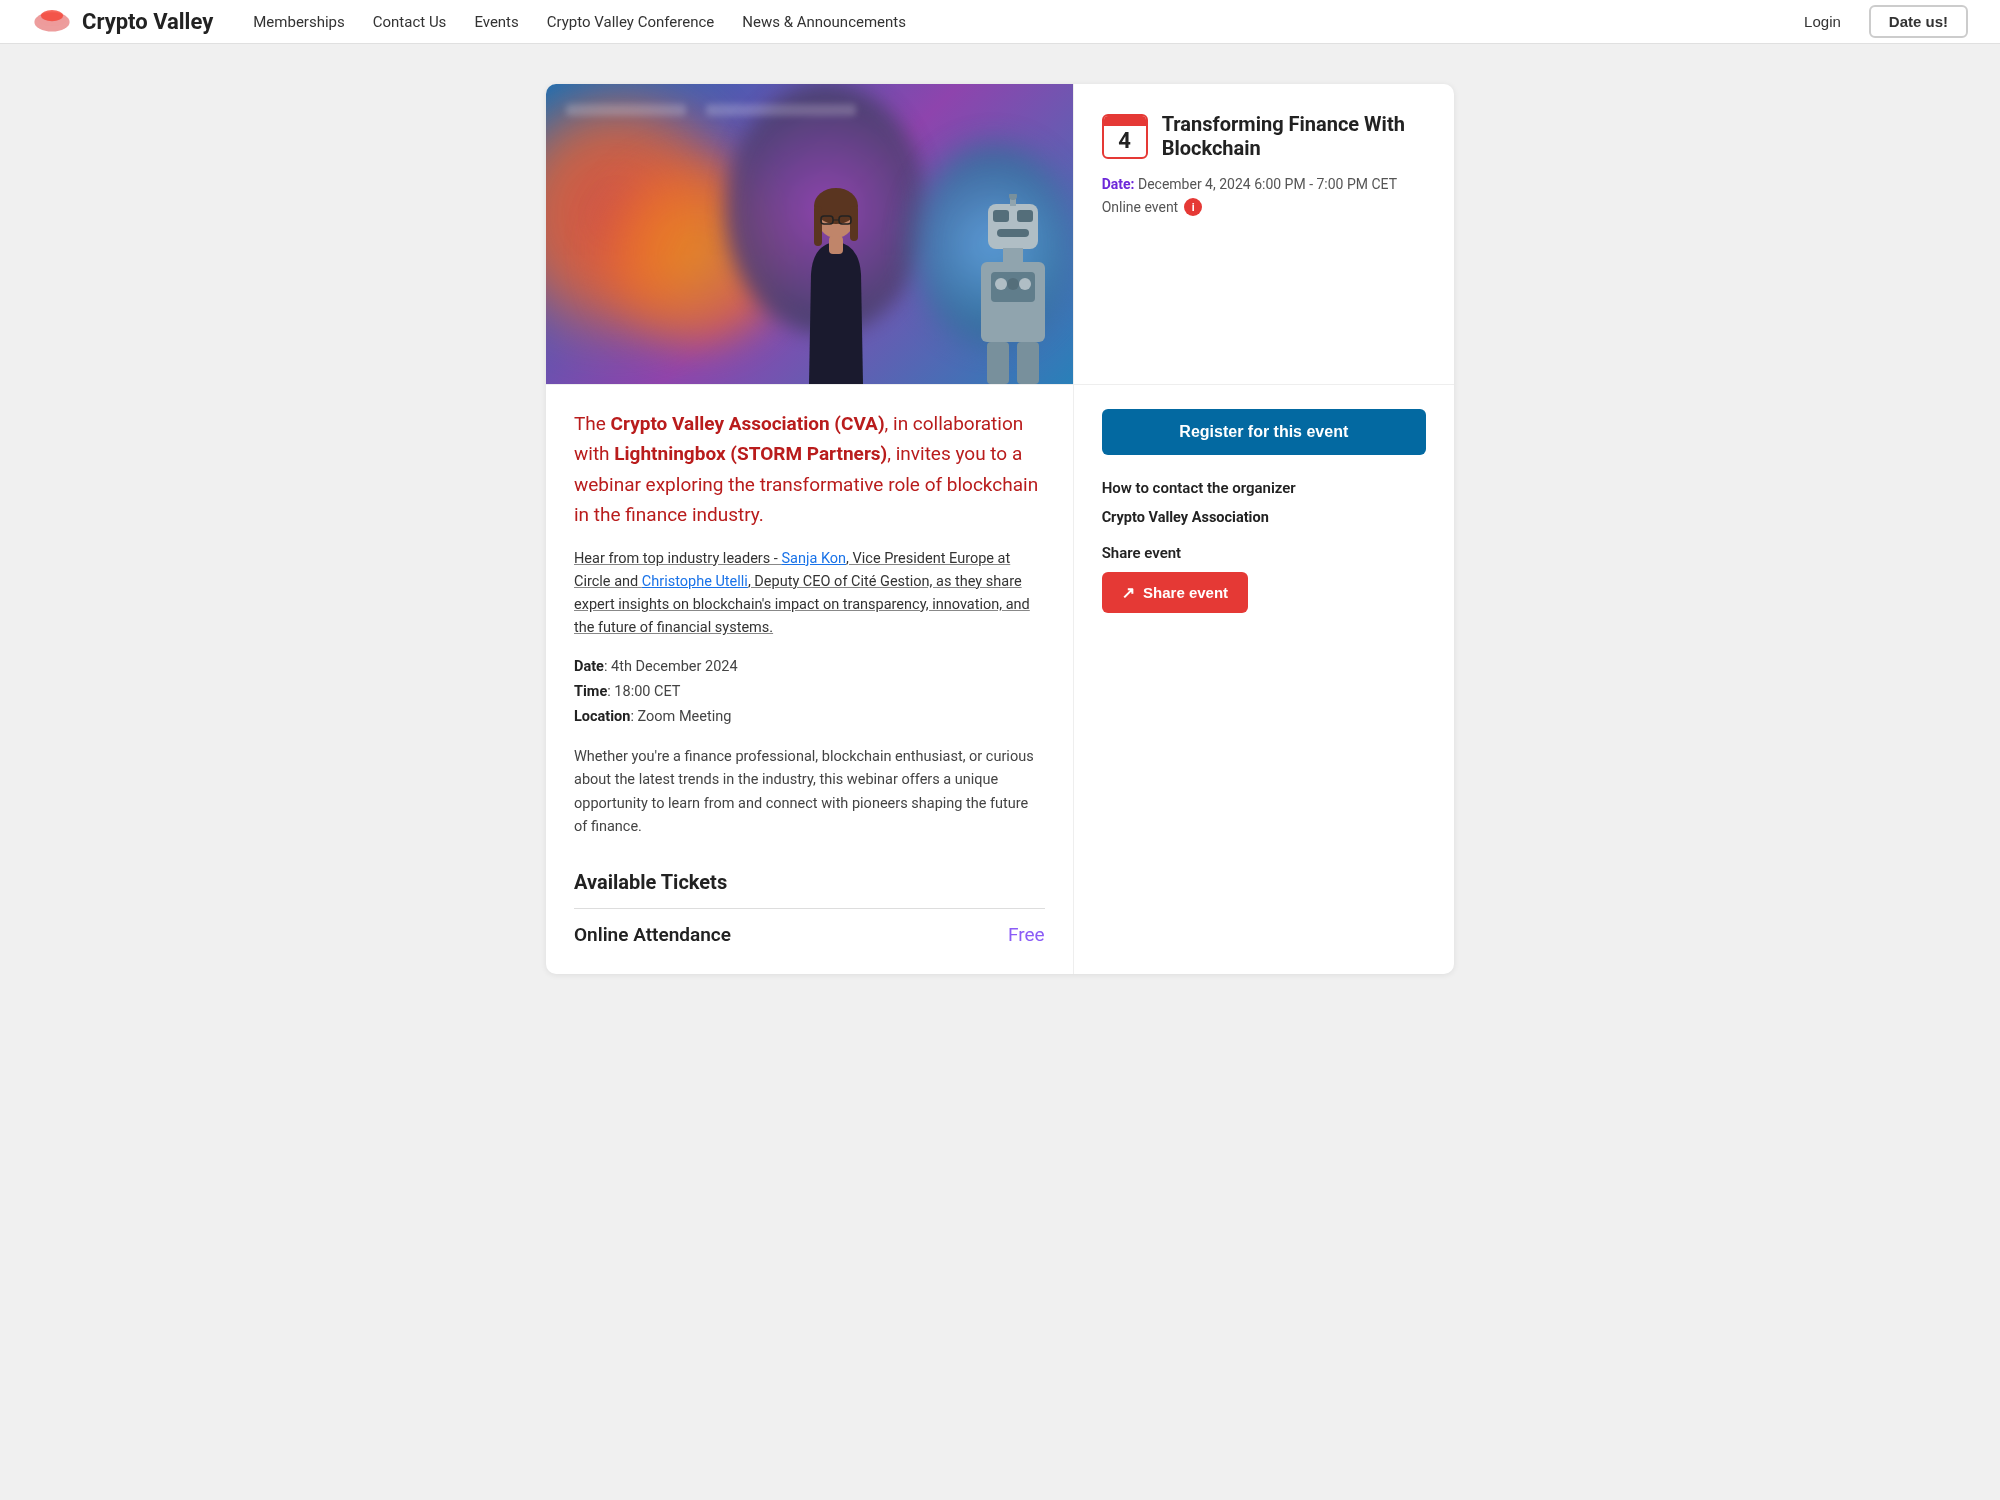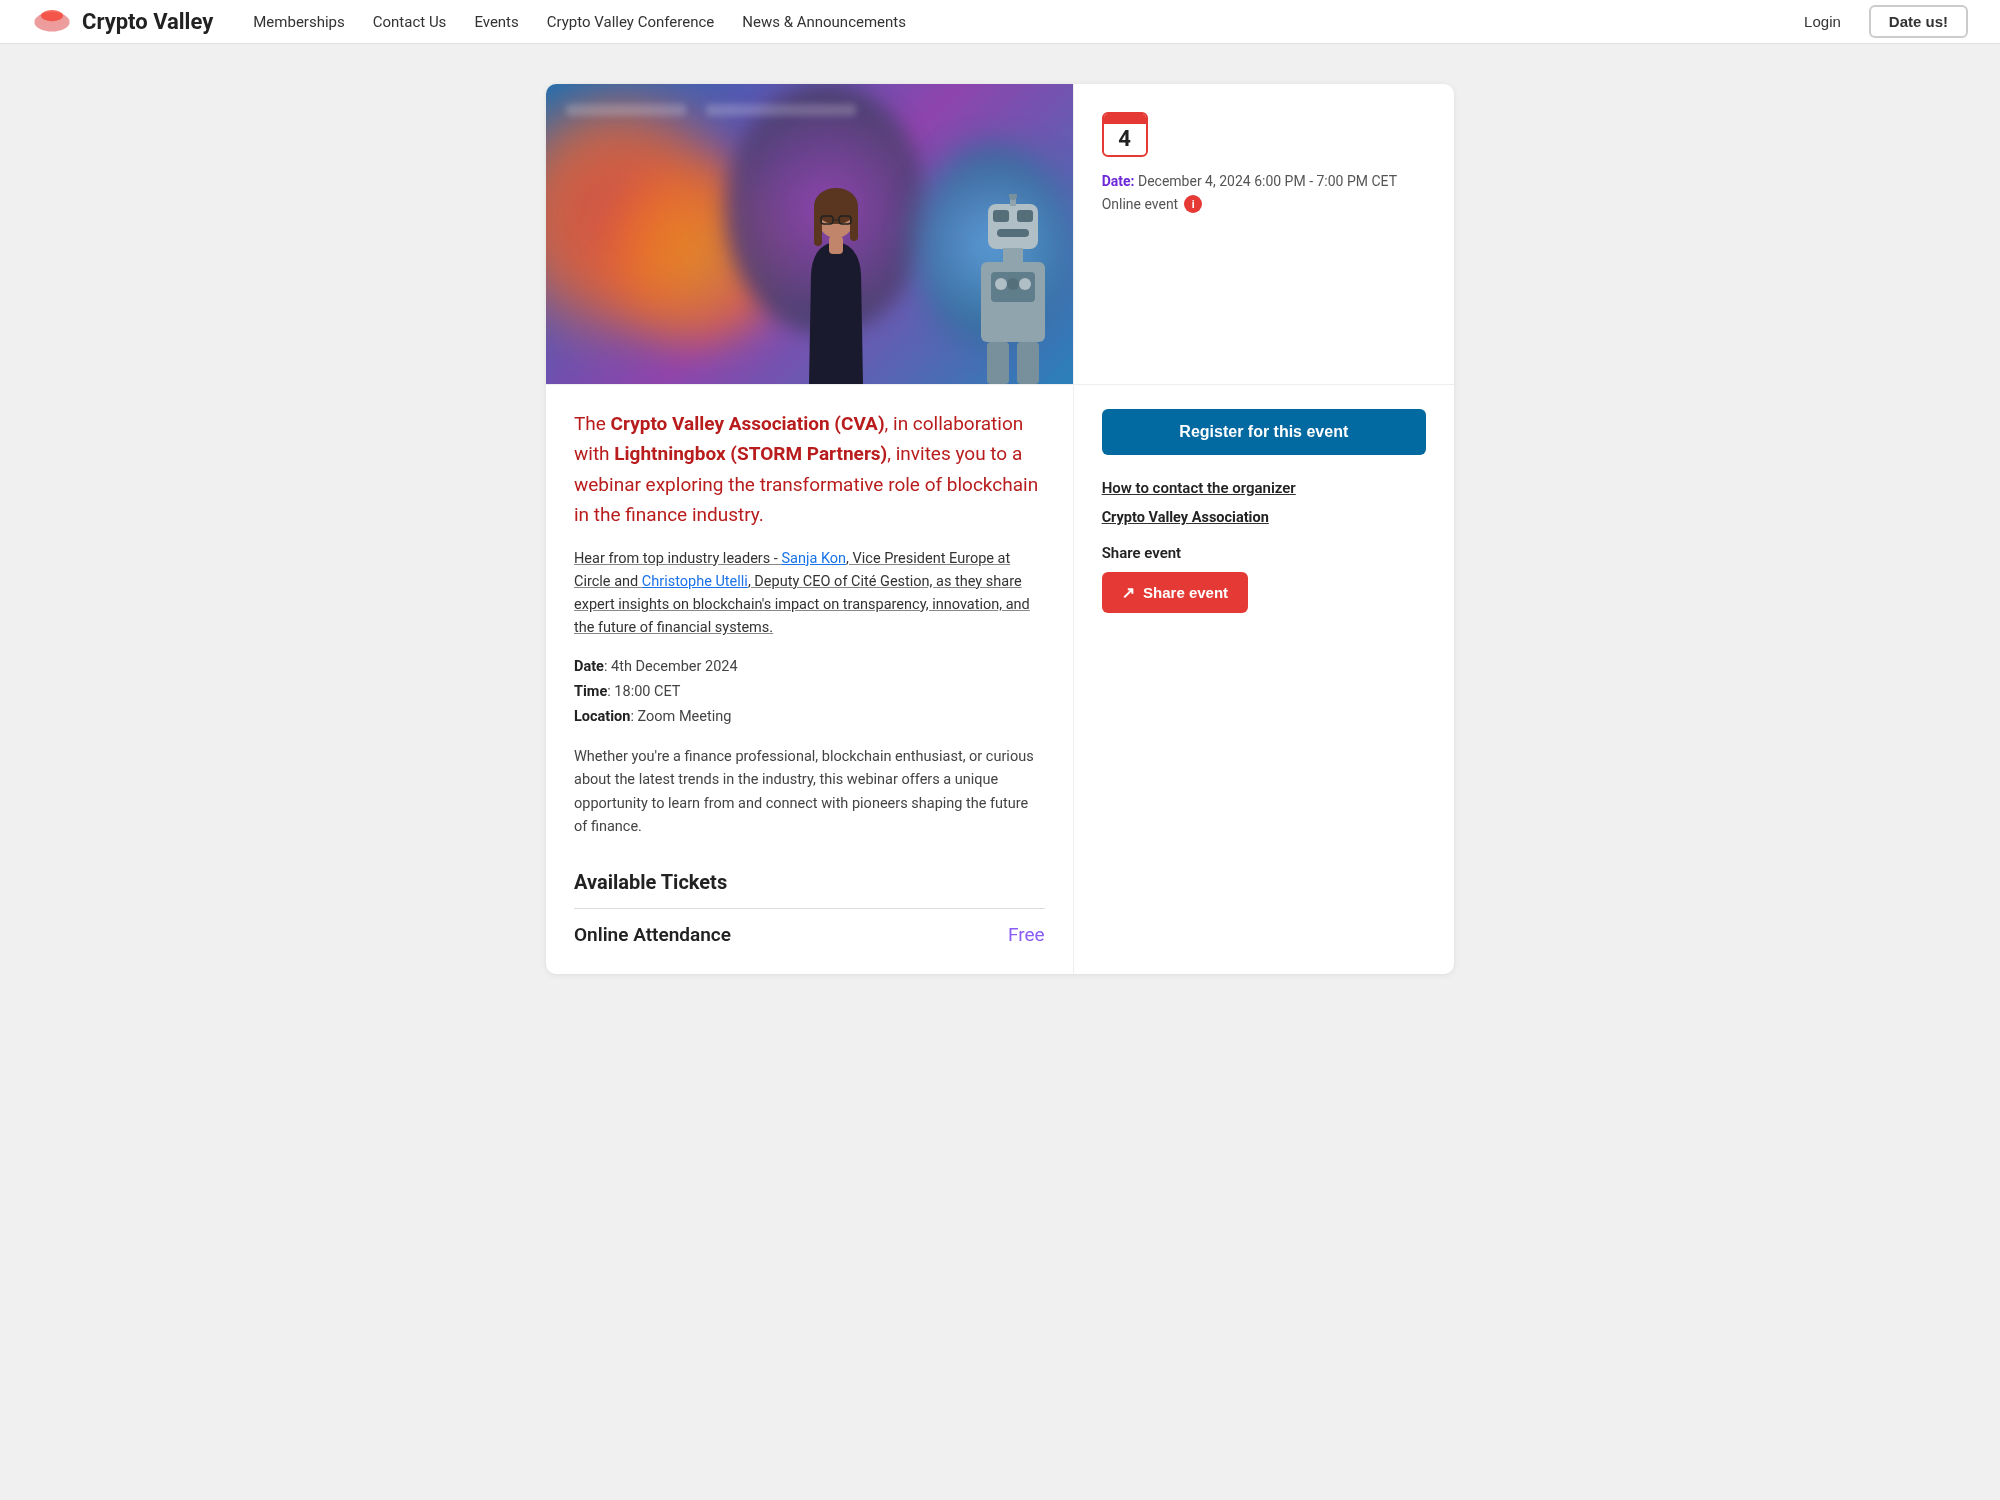--- a/index.html
+++ b/index.html
@@ -325,21 +325,20 @@
       border-radius: 6px;
       padding: 14px 0;
       font-size: 16px;
       font-weight: 600;
       cursor: pointer;
       text-align: center;
       margin-bottom: 24px;
     }
     .organizer-section {
       margin-bottom: 18px;
-      text-decoration: underline;
     }
     .organizer-label {
       font-size: 15px;
       font-weight: 600;
       color: #222;
       margin-bottom: 4px;
     }
     .organizer-name {
       font-size: 14.5px;
       font-weight: 700;
@@ -450,20 +449,21 @@
           </svg>
         </div>
       </div>
 
       <div class="event-sidebar">
         <div class="event-date-badge">
           <div class="date-badge-box">
             <div class="date-badge-month-bar"></div>
             <div class="date-badge-day">4</div>
           </div>
+          <div class="event-title-sidebar">Transforming Finance With Blockchain</div>
         </div>
         <p class="event-meta">
           <strong>Date:</strong>
           <span>December 4, 2024 6:00 PM - 7:00 PM CET</span>
         </p>
         <div class="online-event-row">
           <span>Online event</span>
           <span class="info-icon">i</span>
         </div>
       </div>

